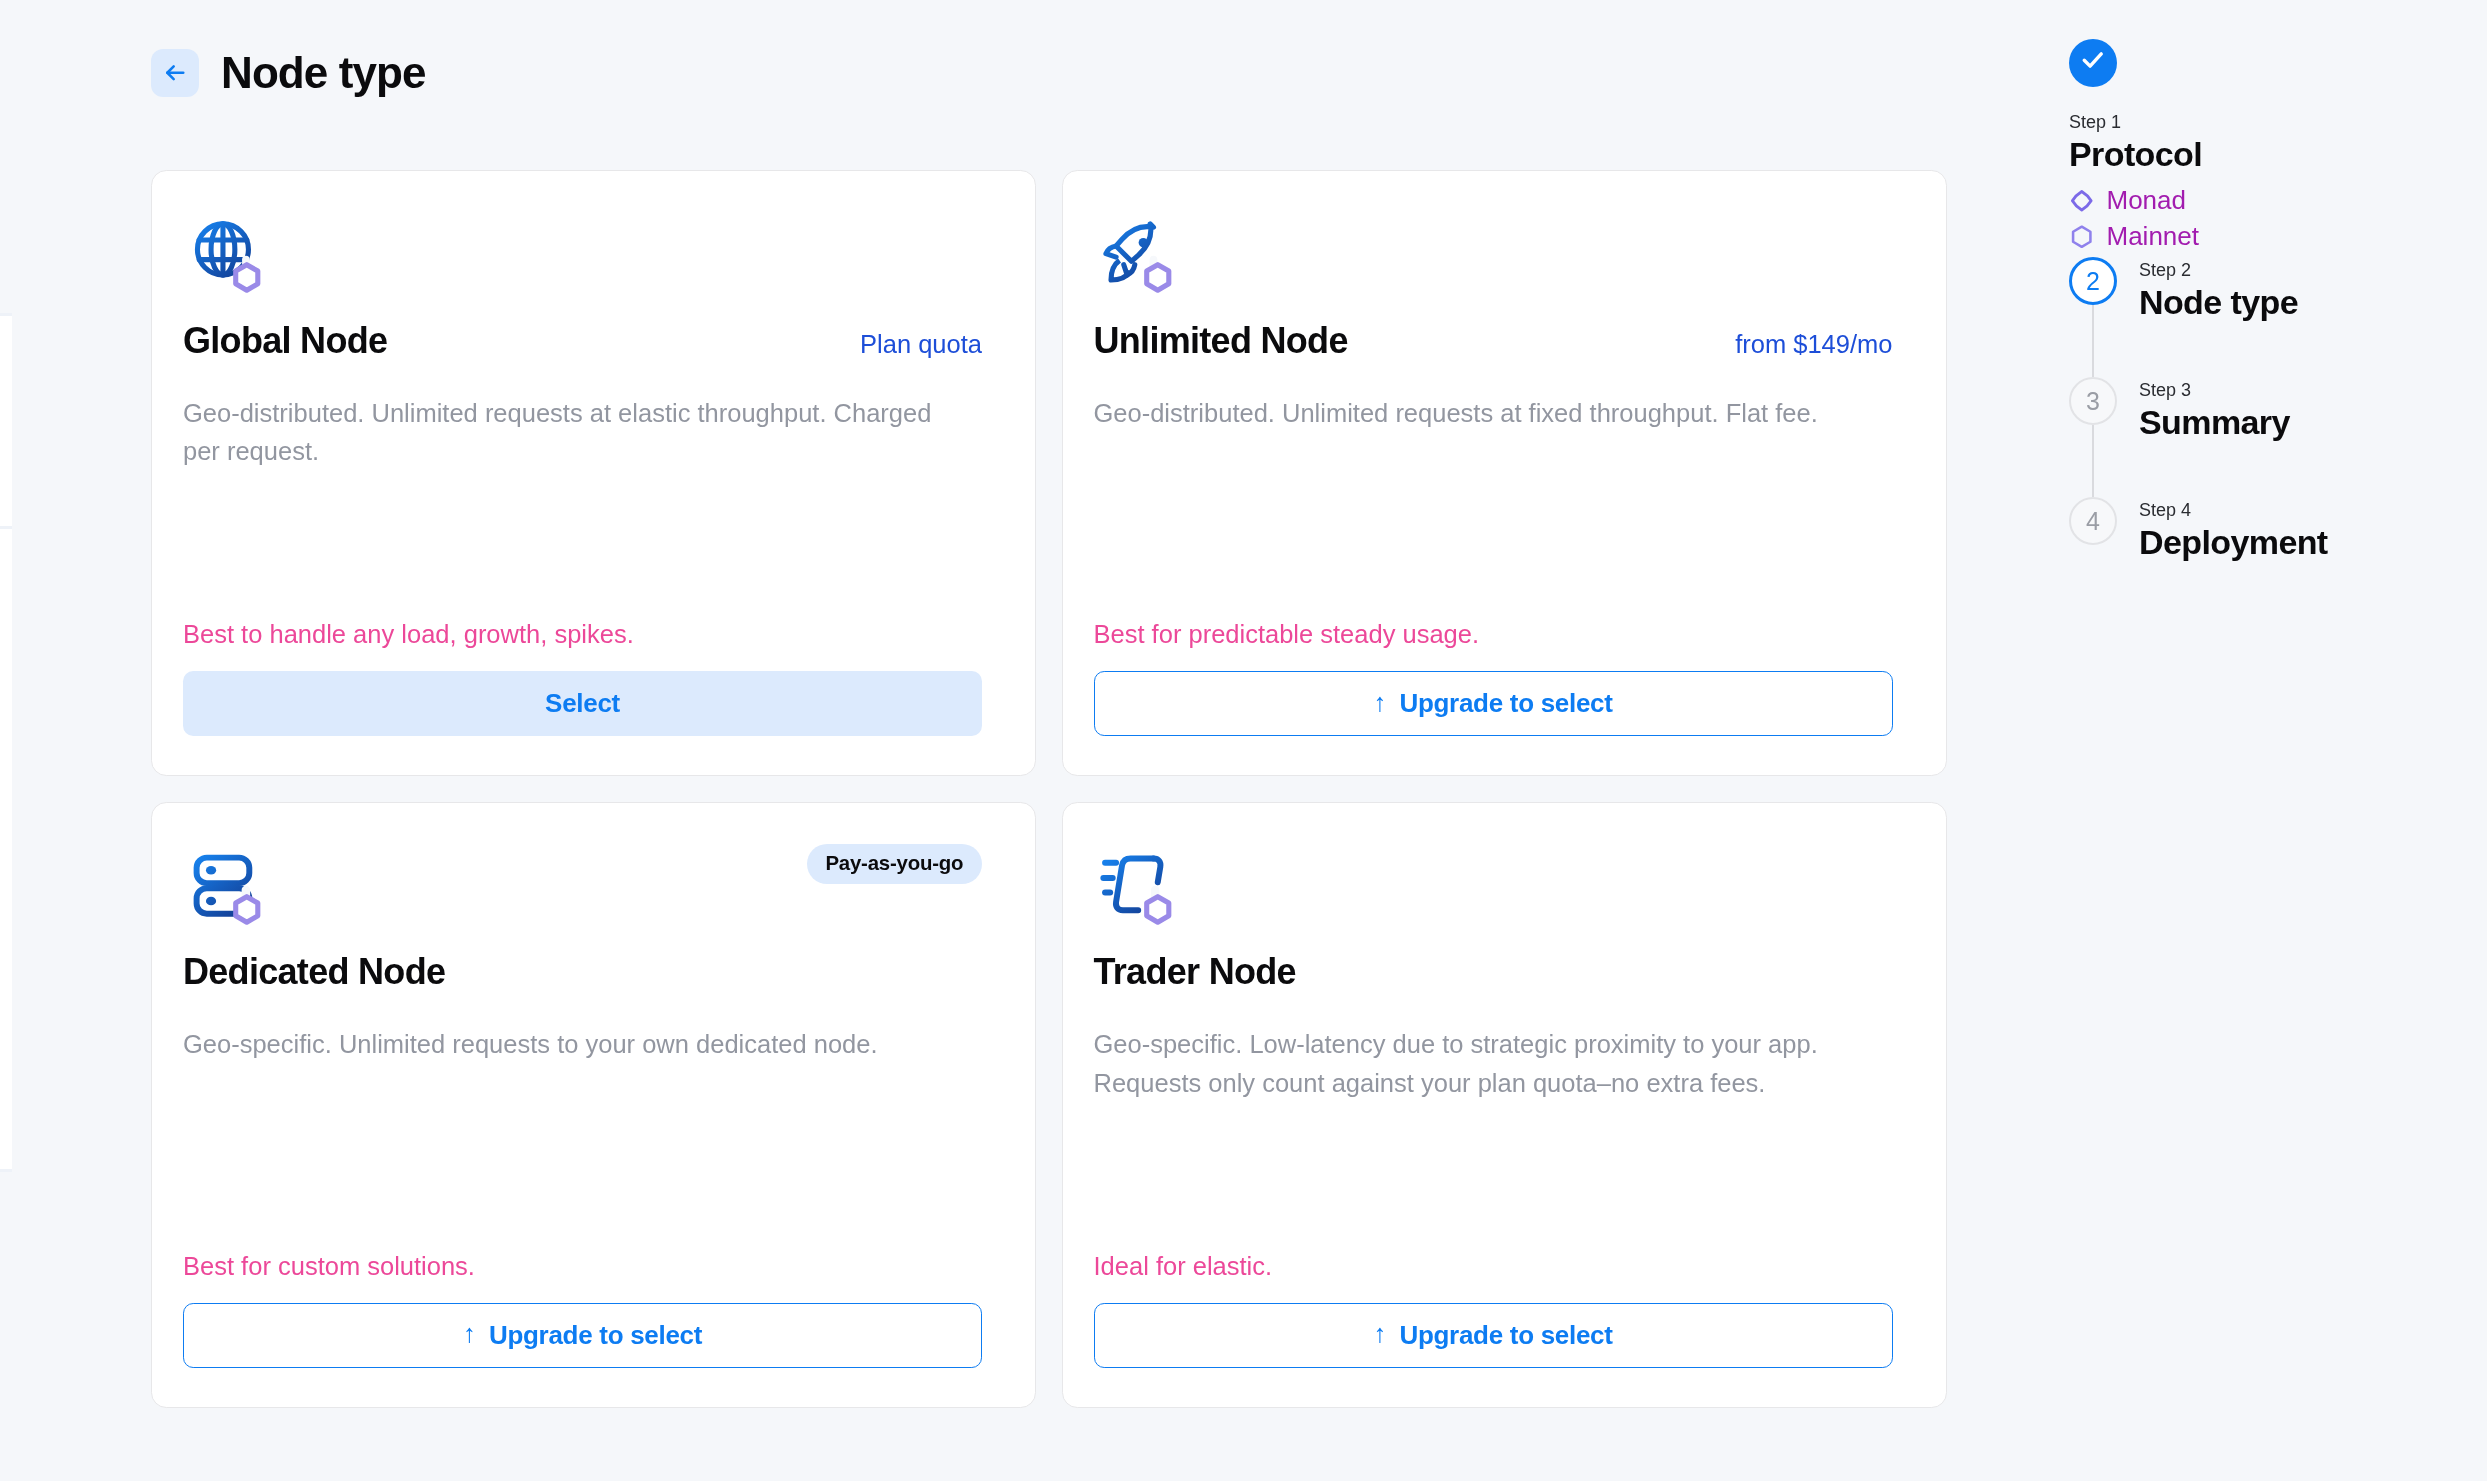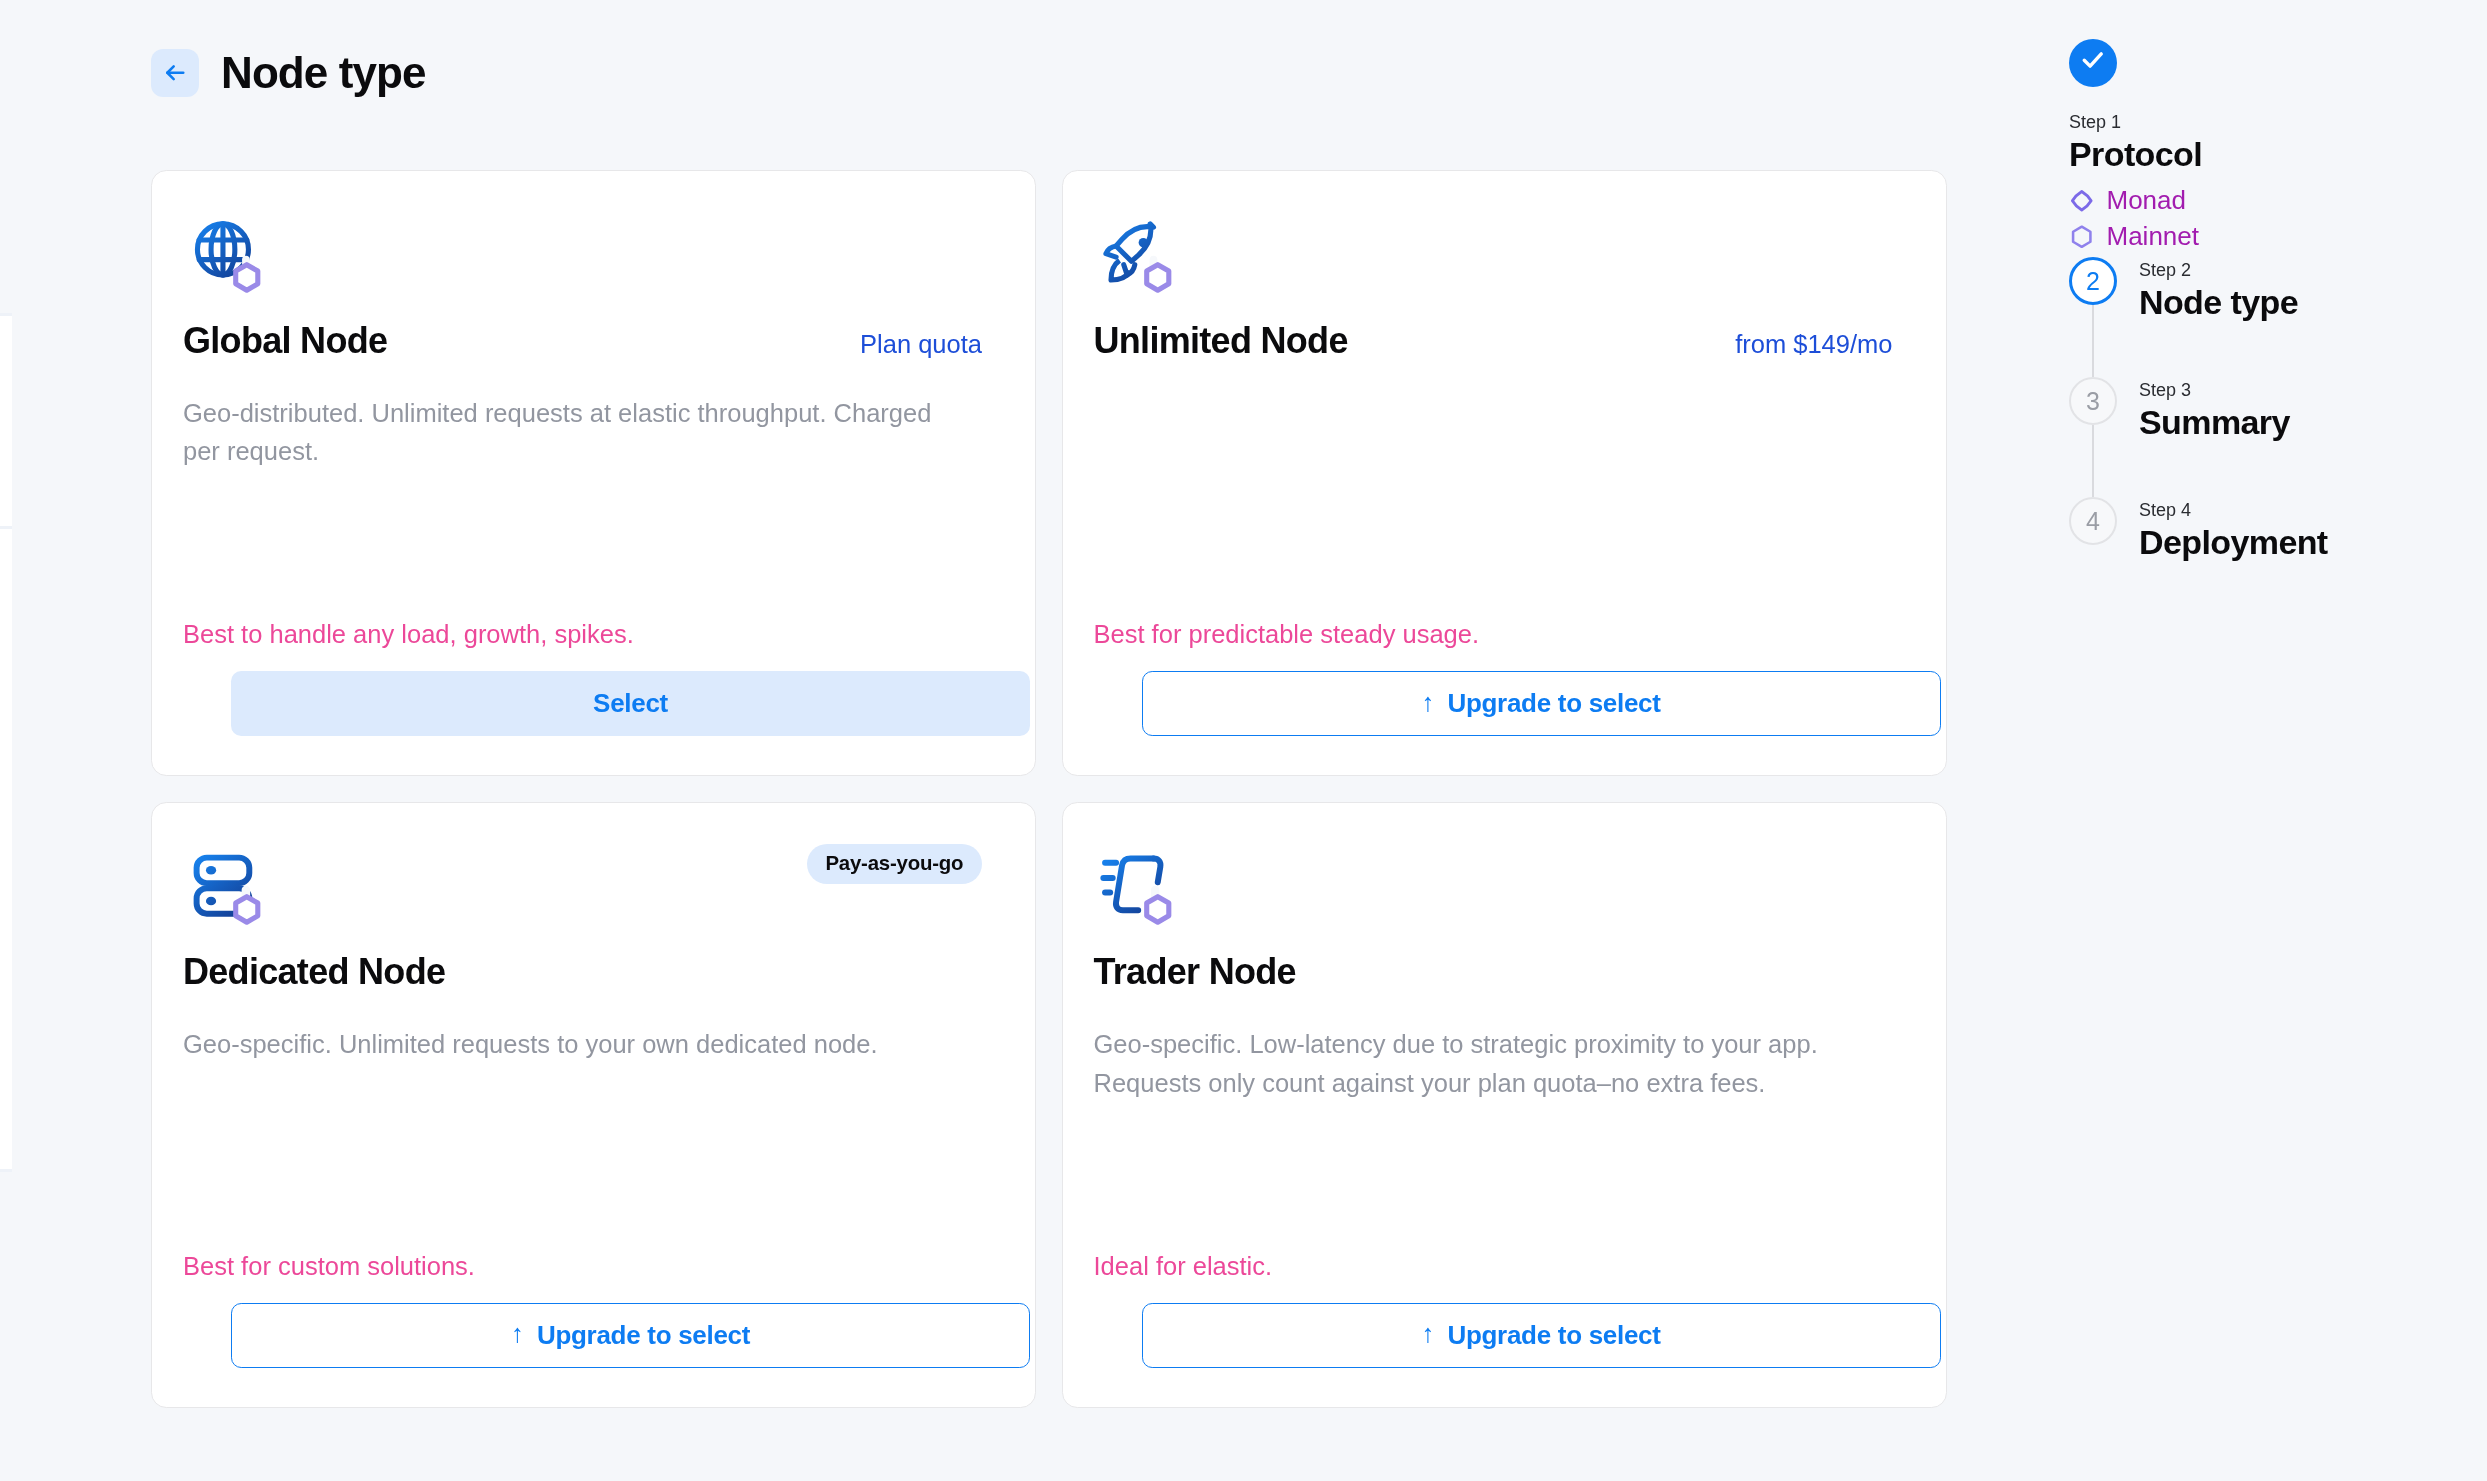--- a/index.html
+++ b/index.html
@@ -74,21 +74,21 @@
     margin-top:22px;
     font-size:25.5px;line-height:1.52;color:#9296a0;font-weight:400;
     max-width:783px;
   }
   .card-spacer{flex:1 1 auto;min-height:34px;}
   .card-best{font-size:25.5px;color:#ec4899;font-weight:400;margin-bottom:22px;}
 
   .btn{
     height:65px;border-radius:10.2px;width:100%;
     display:flex;align-items:center;justify-content:center;gap:13.6px;
-    font-size:26px;font-weight:700;cursor:pointer;letter-spacing:-0.3px;margin-left:48px;
+    font-size:26px;font-weight:700;cursor:pointer;letter-spacing:-0.3px;
   }
   .btn-select{background:var(--blue-soft);border:none;color:var(--blue);}
   .btn-upgrade{background:#ffffff;border:1.7px solid var(--blue);color:var(--blue);}
   .btn-upgrade .arrow{font-size:25.5px;font-weight:700;line-height:1;position:relative;top:-0.9px;}
 
   
   .stepper{position:absolute;left:2069px;top:39px;width:357px;}
   .step{position:relative;display:flex;gap:22px;}
   .step-marker{position:relative;width:48px;flex:0 0 48px;display:flex;flex-direction:column;align-items:center;}
   .circle{
@@ -179,20 +179,21 @@
           <path d="M48 62c-1 6-4 10-9 12l-4-12" stroke="url(#g2)" stroke-width="6" stroke-linejoin="round" stroke-linecap="round"></path>
           <path d="M30 57c-7 5-10 13-10 23 10 0 18-3 23-10" stroke="url(#g2)" stroke-width="6" stroke-linejoin="round"></path>
           <path d="M70 56 L70 72" stroke="#f6f8fb" stroke-width="9" stroke-linecap="round"></path>
           <path d="M75 62 L88 69.5 L88 84.5 L75 92 L62 84.5 L62 69.5 Z" fill="#ffffff" stroke="#9a8ae8" stroke-width="6" stroke-linejoin="round"></path>
         </svg>
       </div>
       <div class="card-titlerow">
         <div class="card-title">Unlimited Node</div>
         <div class="card-meta">from $149/mo</div>
       </div>
+      <div class="card-desc">Geo-distributed. Unlimited requests at fixed throughput. Flat fee.</div>
       <div class="card-spacer"></div>
       <div class="card-best">Best for predictable steady usage.</div>
       <button class="btn btn-upgrade">
         <span class="arrow">↑</span>
         <span>Upgrade to select</span>
       </button>
     </div>
 
     <div class="card">
       <div style="display:flex;justify-content:space-between;align-items:flex-start;">

